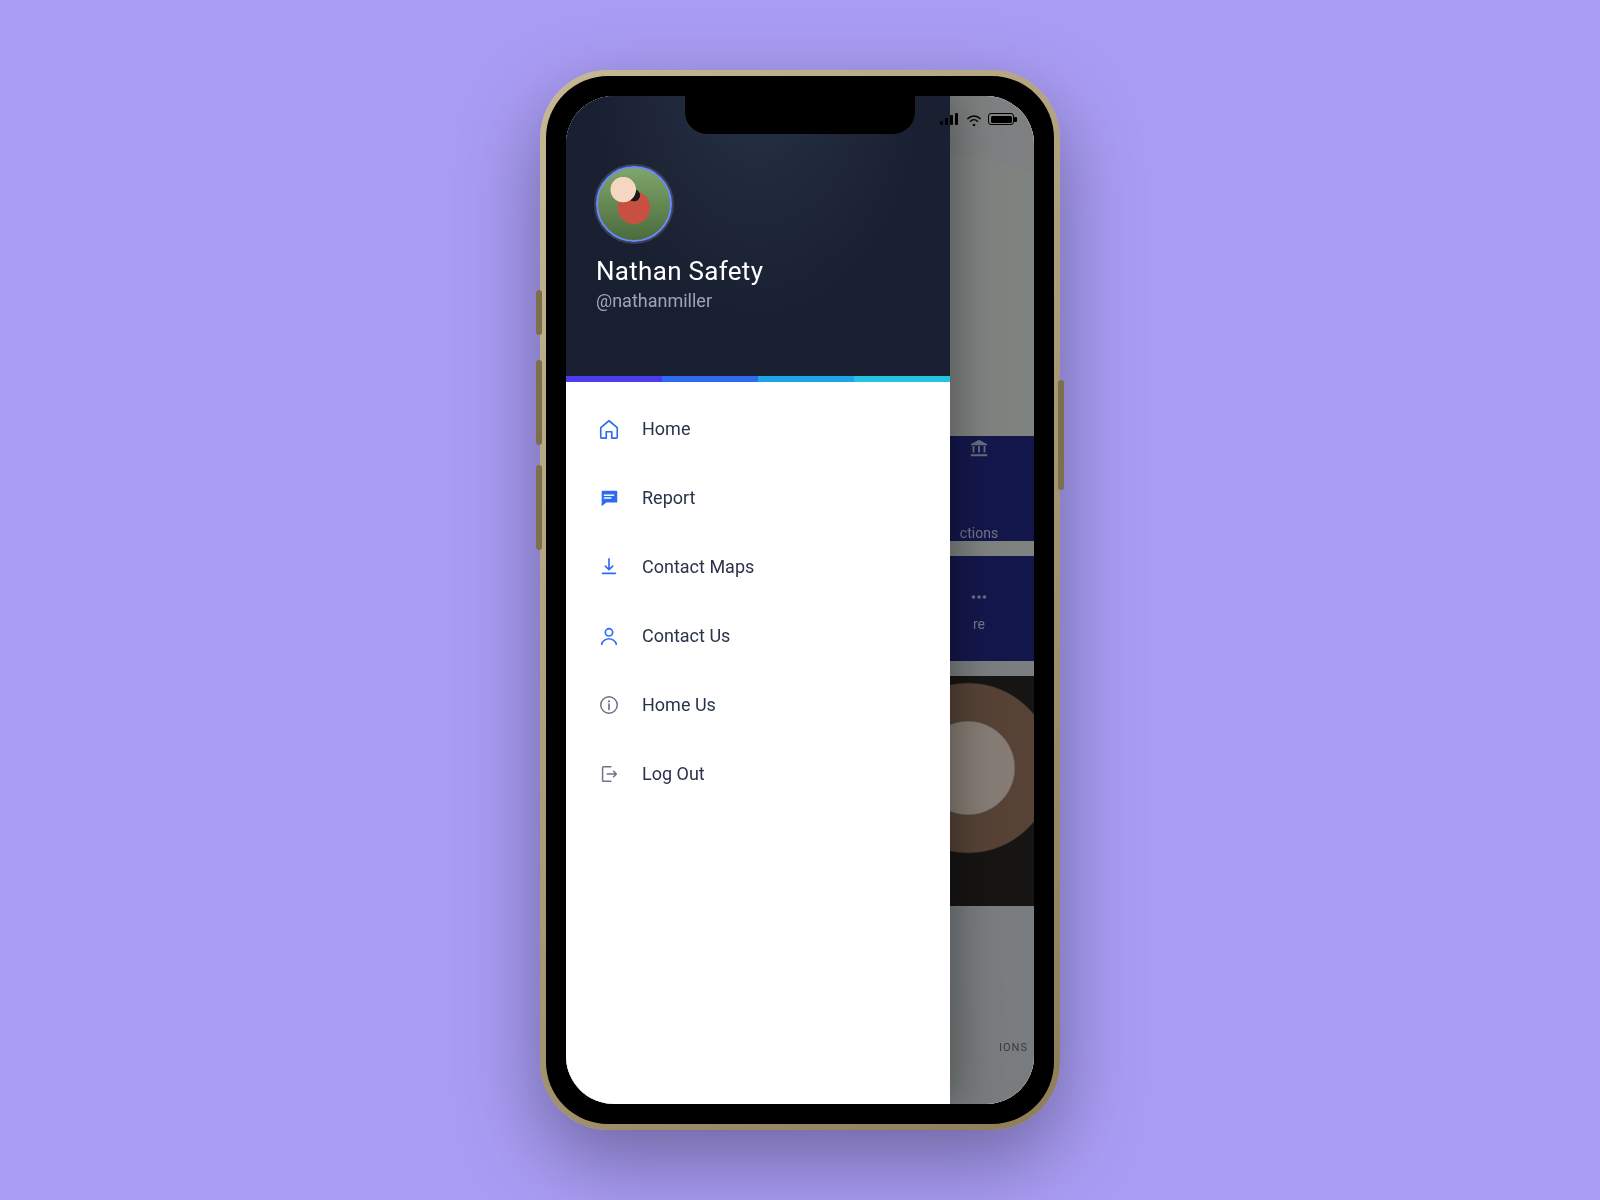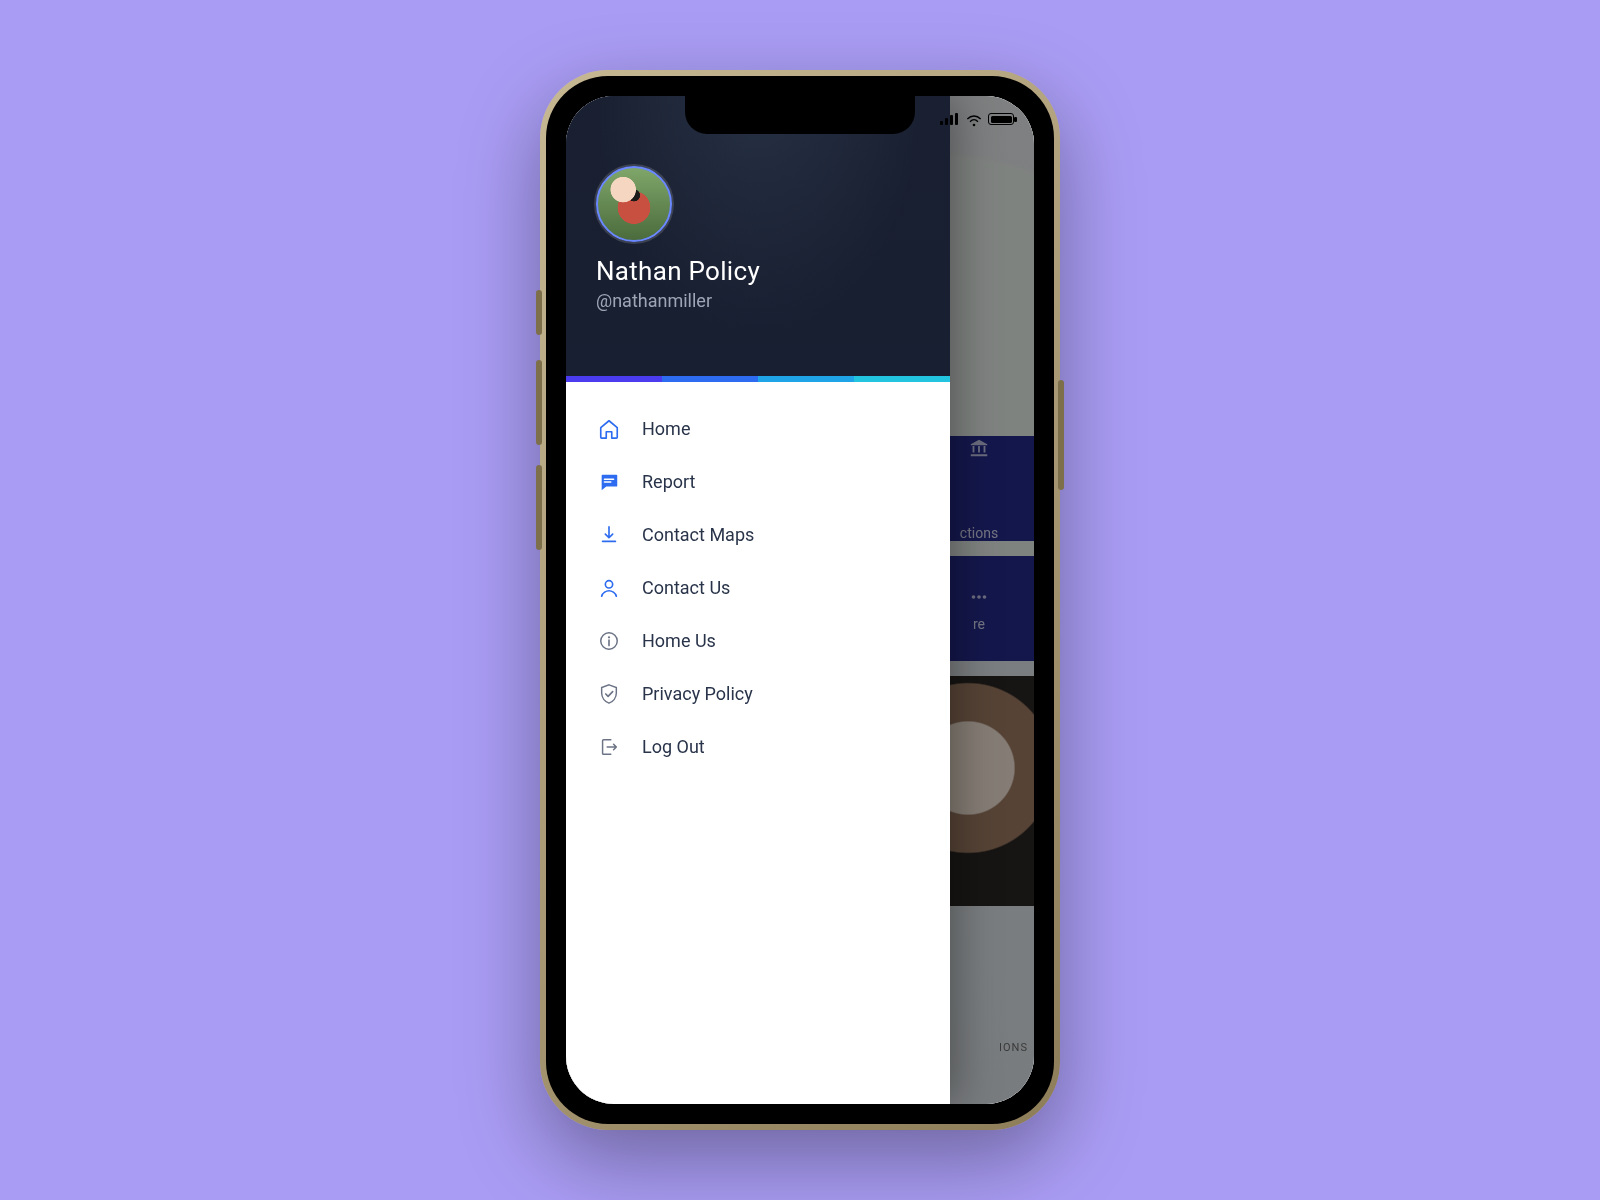--- a/index.html
+++ b/index.html
@@ -165,21 +165,21 @@
   .seg1 { background: #4b3cf0; }
   .seg2 { background: #2d6cf0; }
   .seg3 { background: #1fa4e8; }
   .seg4 { background: #22c4e0; }
 
   .menu {
     flex: 1;
     padding: 22px 28px 10px 28px;
     display: flex;
     flex-direction: column;
-    gap: 3px;
+    gap: 19px;
     overflow: hidden;
   }
   .menu-item {
     display: flex;
     align-items: center;
     gap: 22px;
     padding: 14px 4px;
     cursor: pointer;
     color: #29344a;
   }
@@ -280,21 +280,21 @@
         </div>
         <div class="bg-photo"></div>
         <div class="bg-bottom-label">IONS</div>
         <div class="dim-overlay"></div>
       </div>
 
       <nav class="drawer">
 
         <header class="drawer-header">
           <div class="avatar"></div>
-          <div class="user-name">Nathan Policy</div>
+          <div class="user-name">Nathan Safety</div>
           <div class="user-handle">@nathanmiller</div>
         </header>
 
         <div class="accent-bar">
           <div class="accent-seg seg1"></div>
           <div class="accent-seg seg2"></div>
           <div class="accent-seg seg3"></div>
           <div class="accent-seg seg4"></div>
         </div>
 
@@ -344,29 +344,20 @@
             <span class="menu-icon icon-gray">
               <svg viewBox="0 0 24 24" fill="none">
                   <circle cx="12" cy="12" r="9" stroke="currentColor" stroke-width="1.6"></circle>
                   <circle cx="12" cy="8" r="1.2" fill="currentColor"></circle>
                   <path d="M12 11v6" stroke="currentColor" stroke-width="1.8" stroke-linecap="round"></path>
                 </svg>
             </span>
             <span class="menu-label">Home Us</span>
           </div>
 
-          <div class="menu-item">
-            <span class="menu-icon icon-gray">
-              <svg viewBox="0 0 24 24" fill="none">
-                  <path d="M12 2l8 3v6c0 5-3.4 9.4-8 11-4.6-1.6-8-6-8-11V5l8-3z" stroke="currentColor" stroke-width="1.6"></path>
-                  <path d="M8.5 12l2.5 2.5L16 9.5" stroke="currentColor" stroke-width="1.8" stroke-linecap="round" stroke-linejoin="round"></path>
-                </svg>
-            </span>
-            <span class="menu-label">Privacy Policy</span>
-          </div>
 
           <div class="menu-item">
             <span class="menu-icon icon-gray">
               <svg viewBox="0 0 24 24" fill="none">
                   <path d="M14 4H6a1 1 0 0 0-1 1v14a1 1 0 0 0 1 1h8" stroke="currentColor" stroke-width="1.6" stroke-linecap="round"></path>
                   <path d="M10 12h10m0 0l-3-3m3 3l-3 3" stroke="currentColor" stroke-width="1.6" stroke-linecap="round" stroke-linejoin="round"></path>
                 </svg>
             </span>
             <span class="menu-label">Log Out</span>
           </div>

